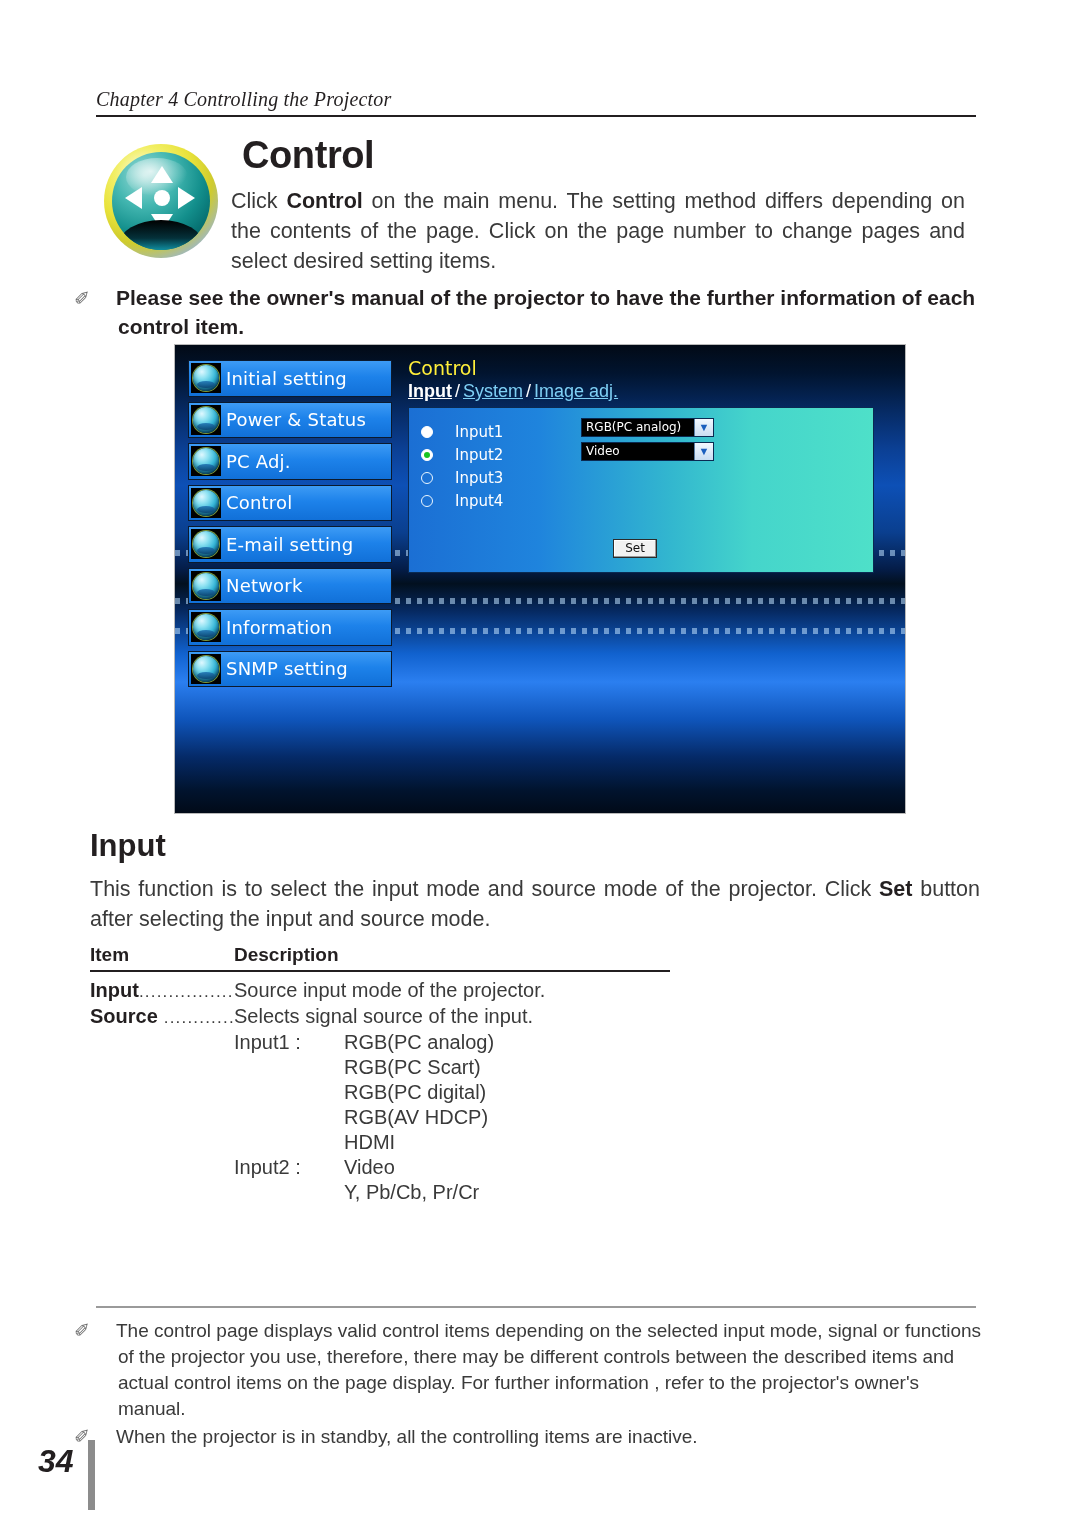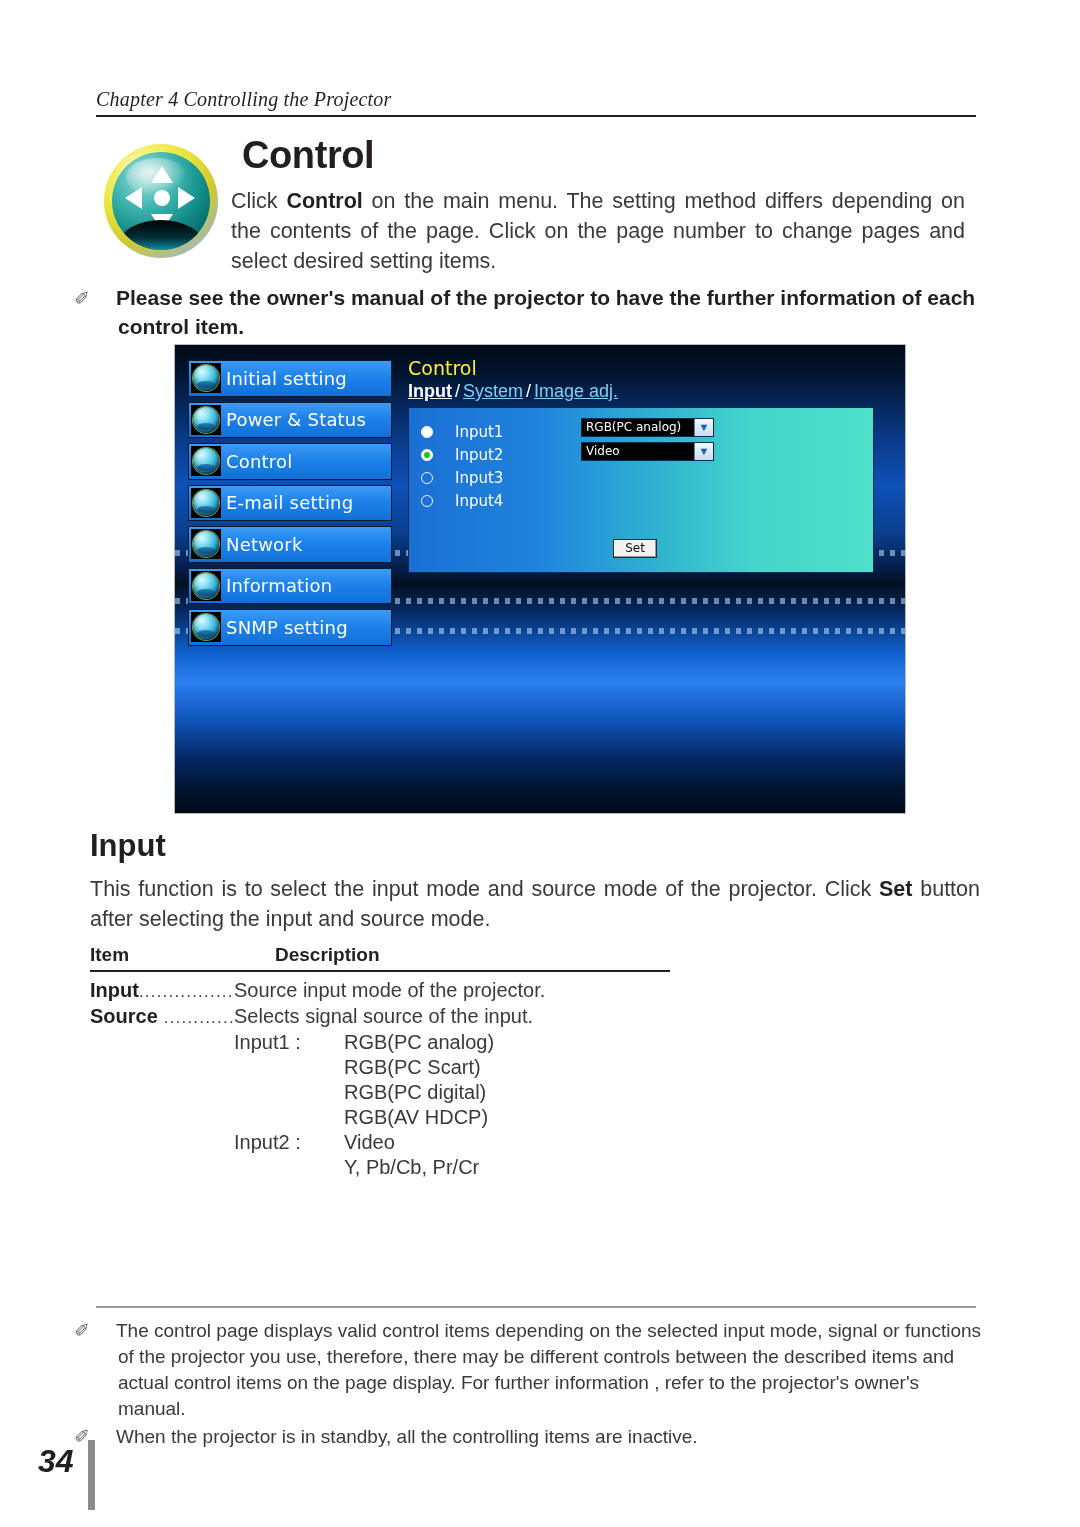--- a/index.html
+++ b/index.html
@@ -370,21 +370,20 @@
     left: 90px;
     top: 944px;
     width: 580px;
   }
   .tbl-head {
     display: flex;
     font-size: 19px;
     font-weight: bold;
     color: #231f20;
     padding-bottom: 4px;
-    gap: 41px;
   }
   .tbl-head .c1 { width: 144px; }
   .tbl-rule { height: 2px; background: #231f20; width: 580px; }
   .tbl-rows { padding-top: 6px; }
   .tbl-row {
     display: flex;
     font-size: 20px;
     line-height: 25px;
     color: #3a3a3a;
   }
@@ -505,20 +504,26 @@
       <span class="menu-label">Initial setting</span>
     </div>
 
     <div class="menu-item">
       <div class="menu-ico">
           <div class="orb"></div>
         </div>
       <span class="menu-label">Power &amp; Status</span>
     </div>
 
+    <div class="menu-item">
+      <div class="menu-ico">
+          <div class="orb"></div>
+        </div>
+      <span class="menu-label">PC Adj.</span>
+    </div>
 
     <div class="menu-item">
       <div class="menu-ico">
           <div class="orb"></div>
         </div>
       <span class="menu-label">Control</span>
     </div>
 
 
     <div class="menu-item">
@@ -627,20 +632,21 @@
     <div class="opt-row">
       <span class="opt-key"></span>
       <span class="opt-val">RGB(PC digital)</span>
     </div>
     <div class="opt-row">
       <span class="opt-key"></span>
       <span class="opt-val">RGB(AV HDCP)</span>
     </div>
     <div class="opt-row">
       <span class="opt-key"></span>
+      <span class="opt-val">HDMI</span>
     </div>
 
     <div class="opt-row">
       <span class="opt-key">Input2 :</span>
       <span class="opt-val">Video</span>
     </div>
     <div class="opt-row">
       <span class="opt-key"></span>
       <span class="opt-val">Y, Pb/Cb, Pr/Cr</span>
     </div>

